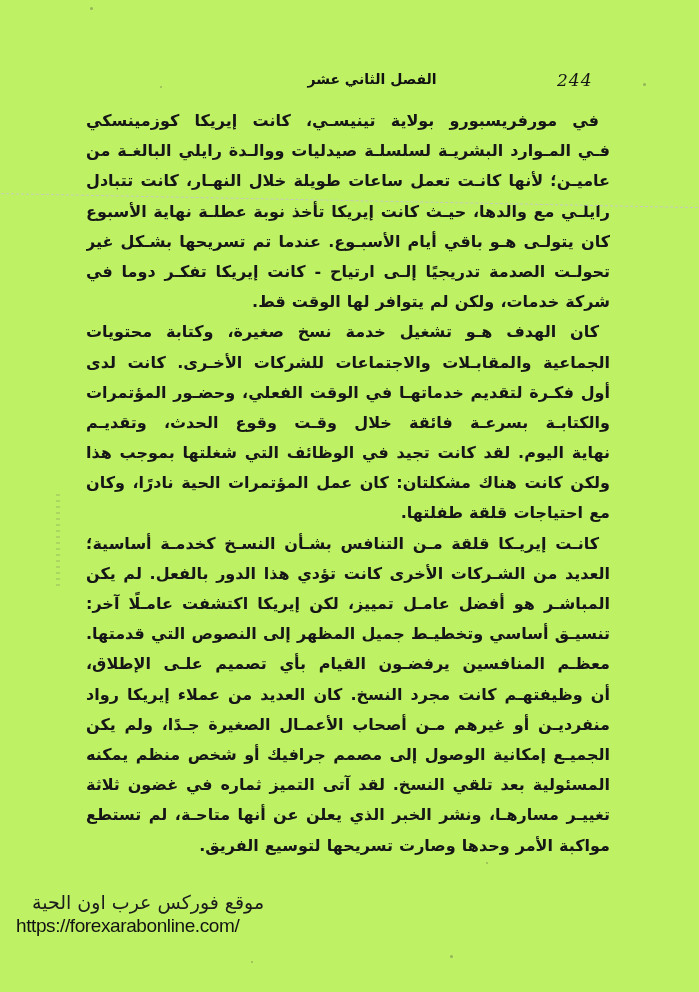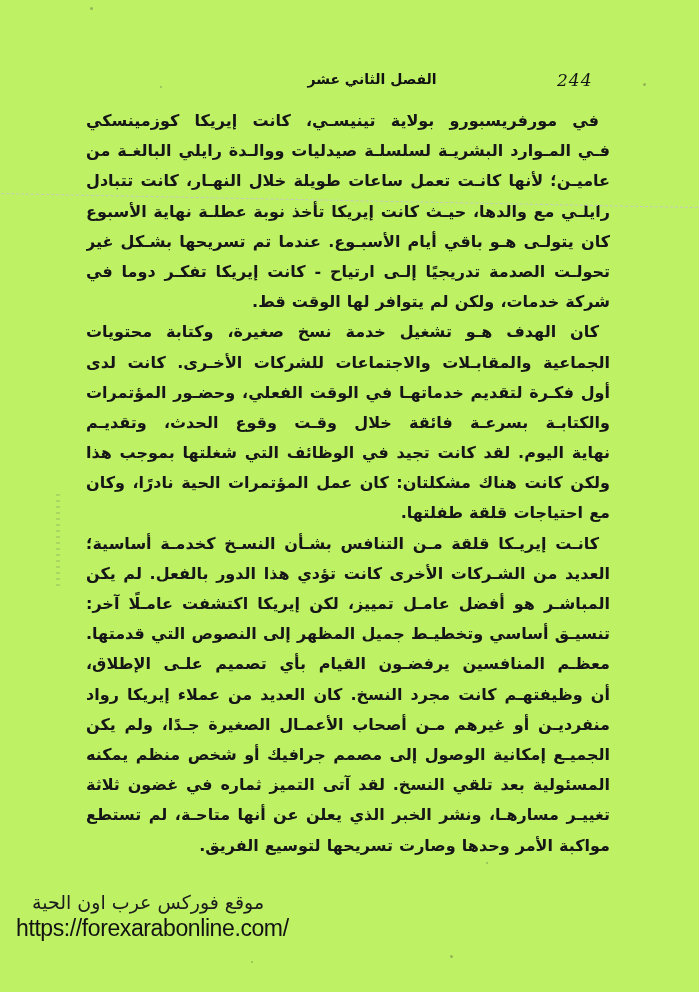--- a/index.html
+++ b/index.html
@@ -53,21 +53,21 @@
   
   .watermark-ar {
     position:absolute; left:32px; top:891px;
     direction:rtl;
     font-size:19px; font-weight:normal;
     color:#1c1c1c; white-space:nowrap;
   }
   .watermark-url {
     position:absolute; left:16px; top:915px;
     font-family:"Liberation Sans", sans-serif;
-    font-size:23px; letter-spacing:-0.4px;
+    font-size:19px; letter-spacing:-0.4px;
     color:#121212; white-space:nowrap;
   }
 
   
   .scan-line {
     position:absolute; left:-4px; top:193px; width:712px; height:0;
     border-top:1px dashed #c7c7c7;
     transform:rotate(1.15deg);
     transform-origin:left top;
     opacity:0.85;

